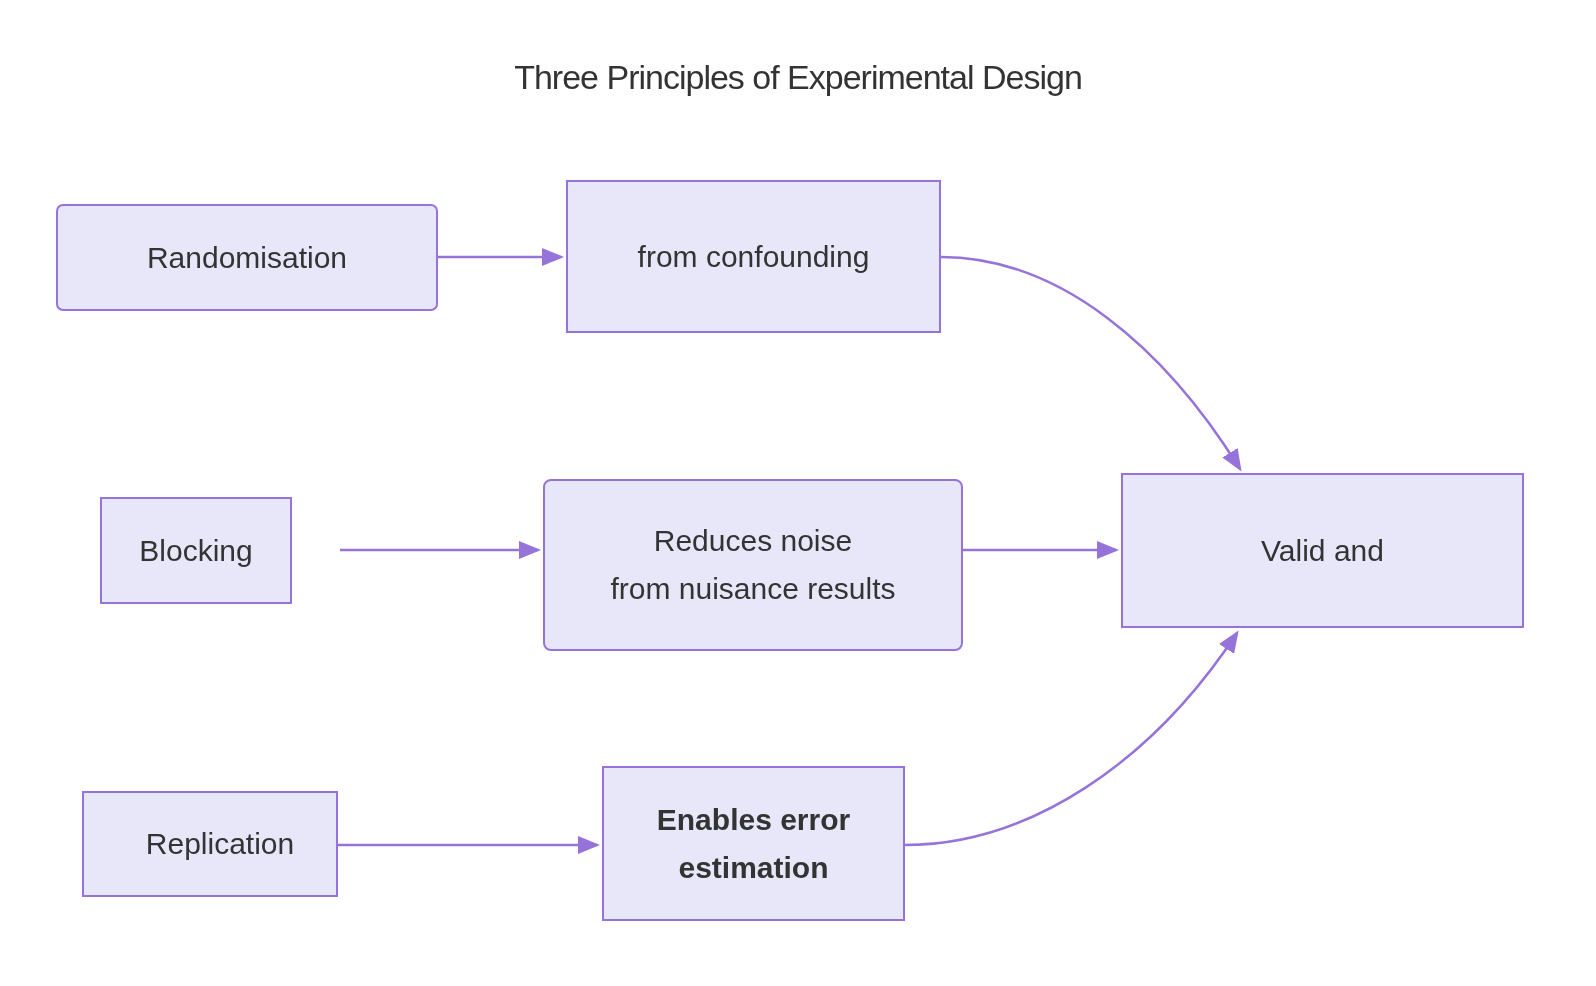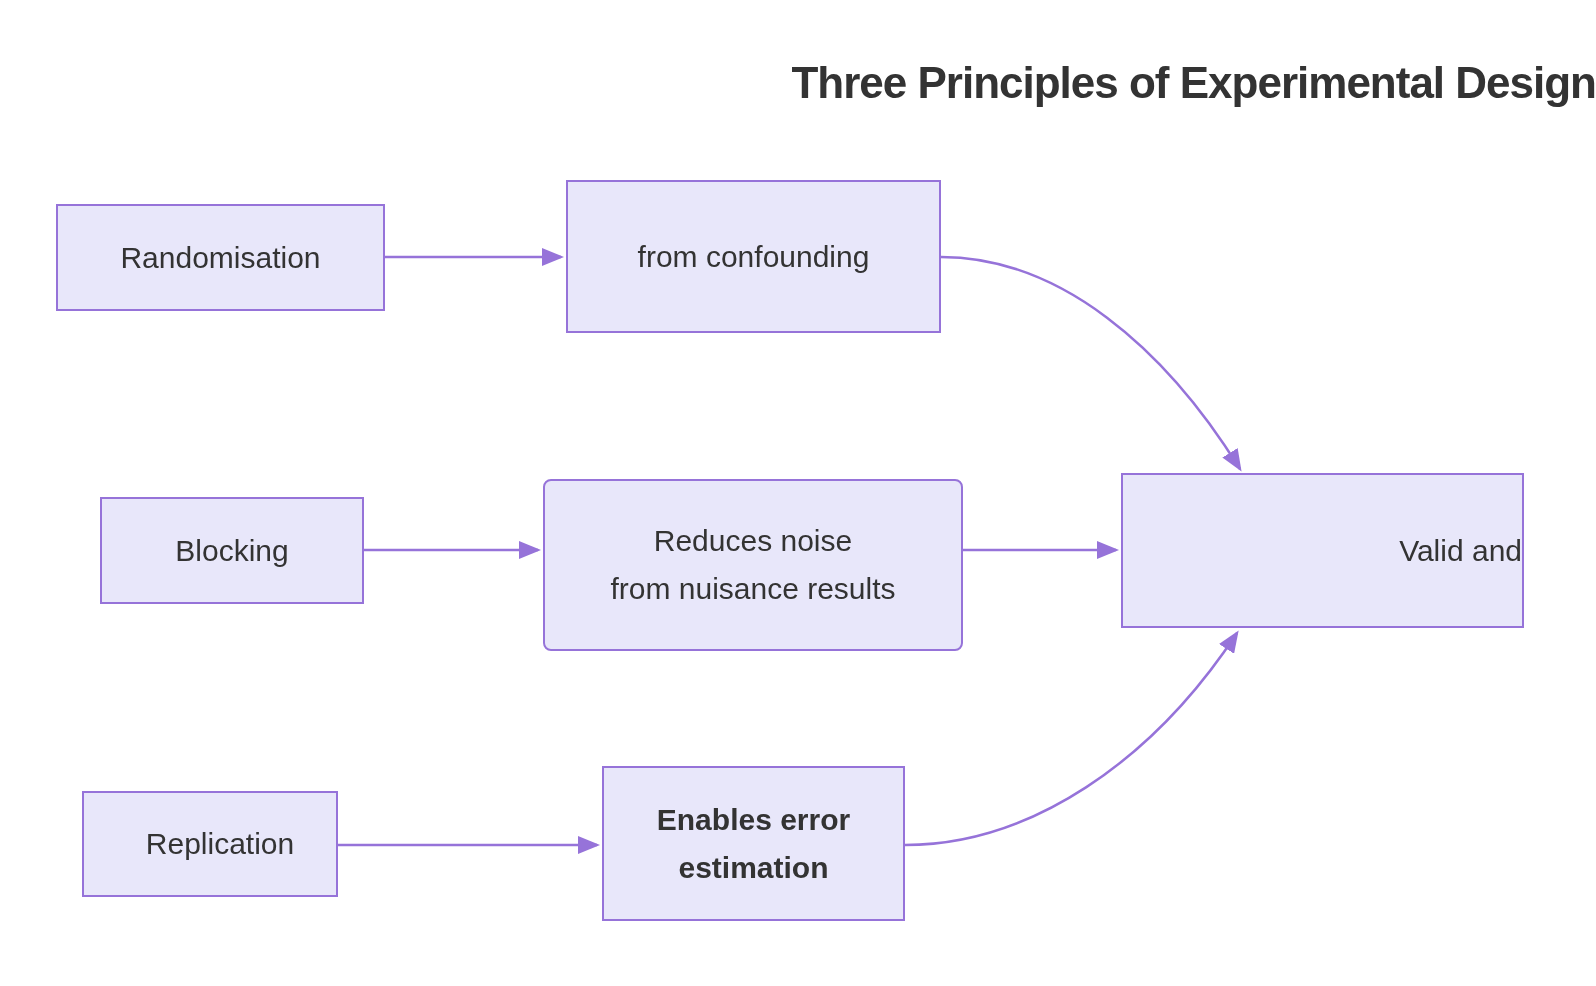--- a/index.html
+++ b/index.html
@@ -20,23 +20,23 @@
     height: 986px;
     background: var(--background);
     overflow: hidden;
   }
 
   .diagram-title {
     position: absolute;
     top: 58px;
     left: 0;
     width: 100%;
-    text-align: right;
-    font-size: 44px;
-    font-weight: 700;
+    text-align: center;
+    font-size: 34px;
+    font-weight: 400;
     letter-spacing: -1px;
     color: var(--title-text);
   }
 
   svg.edges-layer {
     position: absolute;
     left: 0;
     top: 0;
     width: 1596px;
     height: 986px;
@@ -81,43 +81,43 @@
     </defs>
 
     <path class="edge" d="M385 257 L561 257" marker-end="url(#arrow)"></path>
     <path class="edge" d="M941 257 C1060 257 1165 348 1240 469" marker-end="url(#arrow)"></path>
     <path class="edge" d="M340 550 L538 550" marker-end="url(#arrow)"></path>
     <path class="edge" d="M963 550 L1116 550" marker-end="url(#arrow)"></path>
     <path class="edge" d="M338 845 L597 845" marker-end="url(#arrow)"></path>
     <path class="edge" d="M905 845 C1030 845 1152 762 1237 633" marker-end="url(#arrow)"></path>
   </svg>
 
-  <div class="node" style="left:56px; top:204px; width:329px; height:107px;">
+  <div class="node" style="left:56px; top:204px; width:382px; height:107px;border-radius:7px;">
     <span>Randomisation</span>
   </div>
 
   <div class="node" style="left:566px; top:180px; width:375px; height:153px;">
     <span>from confounding</span>
   </div>
 
-  <div class="node" style="left:100px; top:497px; width:264px; height:107px;">
+  <div class="node" style="left:100px; top:497px; width:192px; height:107px;">
     <span>Blocking</span>
   </div>
 
   <div class="node" style="left:543px; top:479px; width:420px; height:172px;border-radius:8px;">
     <span>Reduces noise</span>
     <span>from nuisance results</span>
   </div>
 
   <div class="node" style="left:82px; top:791px; width:256px; height:106px;padding-left:20px;">
     <span>Replication</span>
   </div>
 
   <div class="node" style="left:602px; top:766px; width:303px; height:155px;font-weight:bold;">
     <span>Enables error</span>
     <span>estimation</span>
   </div>
 
-  <div class="node" style="left:1121px; top:473px; width:403px; height:155px;align-items:flex-end;">
+  <div class="node" style="left:1121px; top:473px; width:403px; height:155px;">
     <span>Valid and</span>
   </div>
 
 </div>
 
 </body></html>

